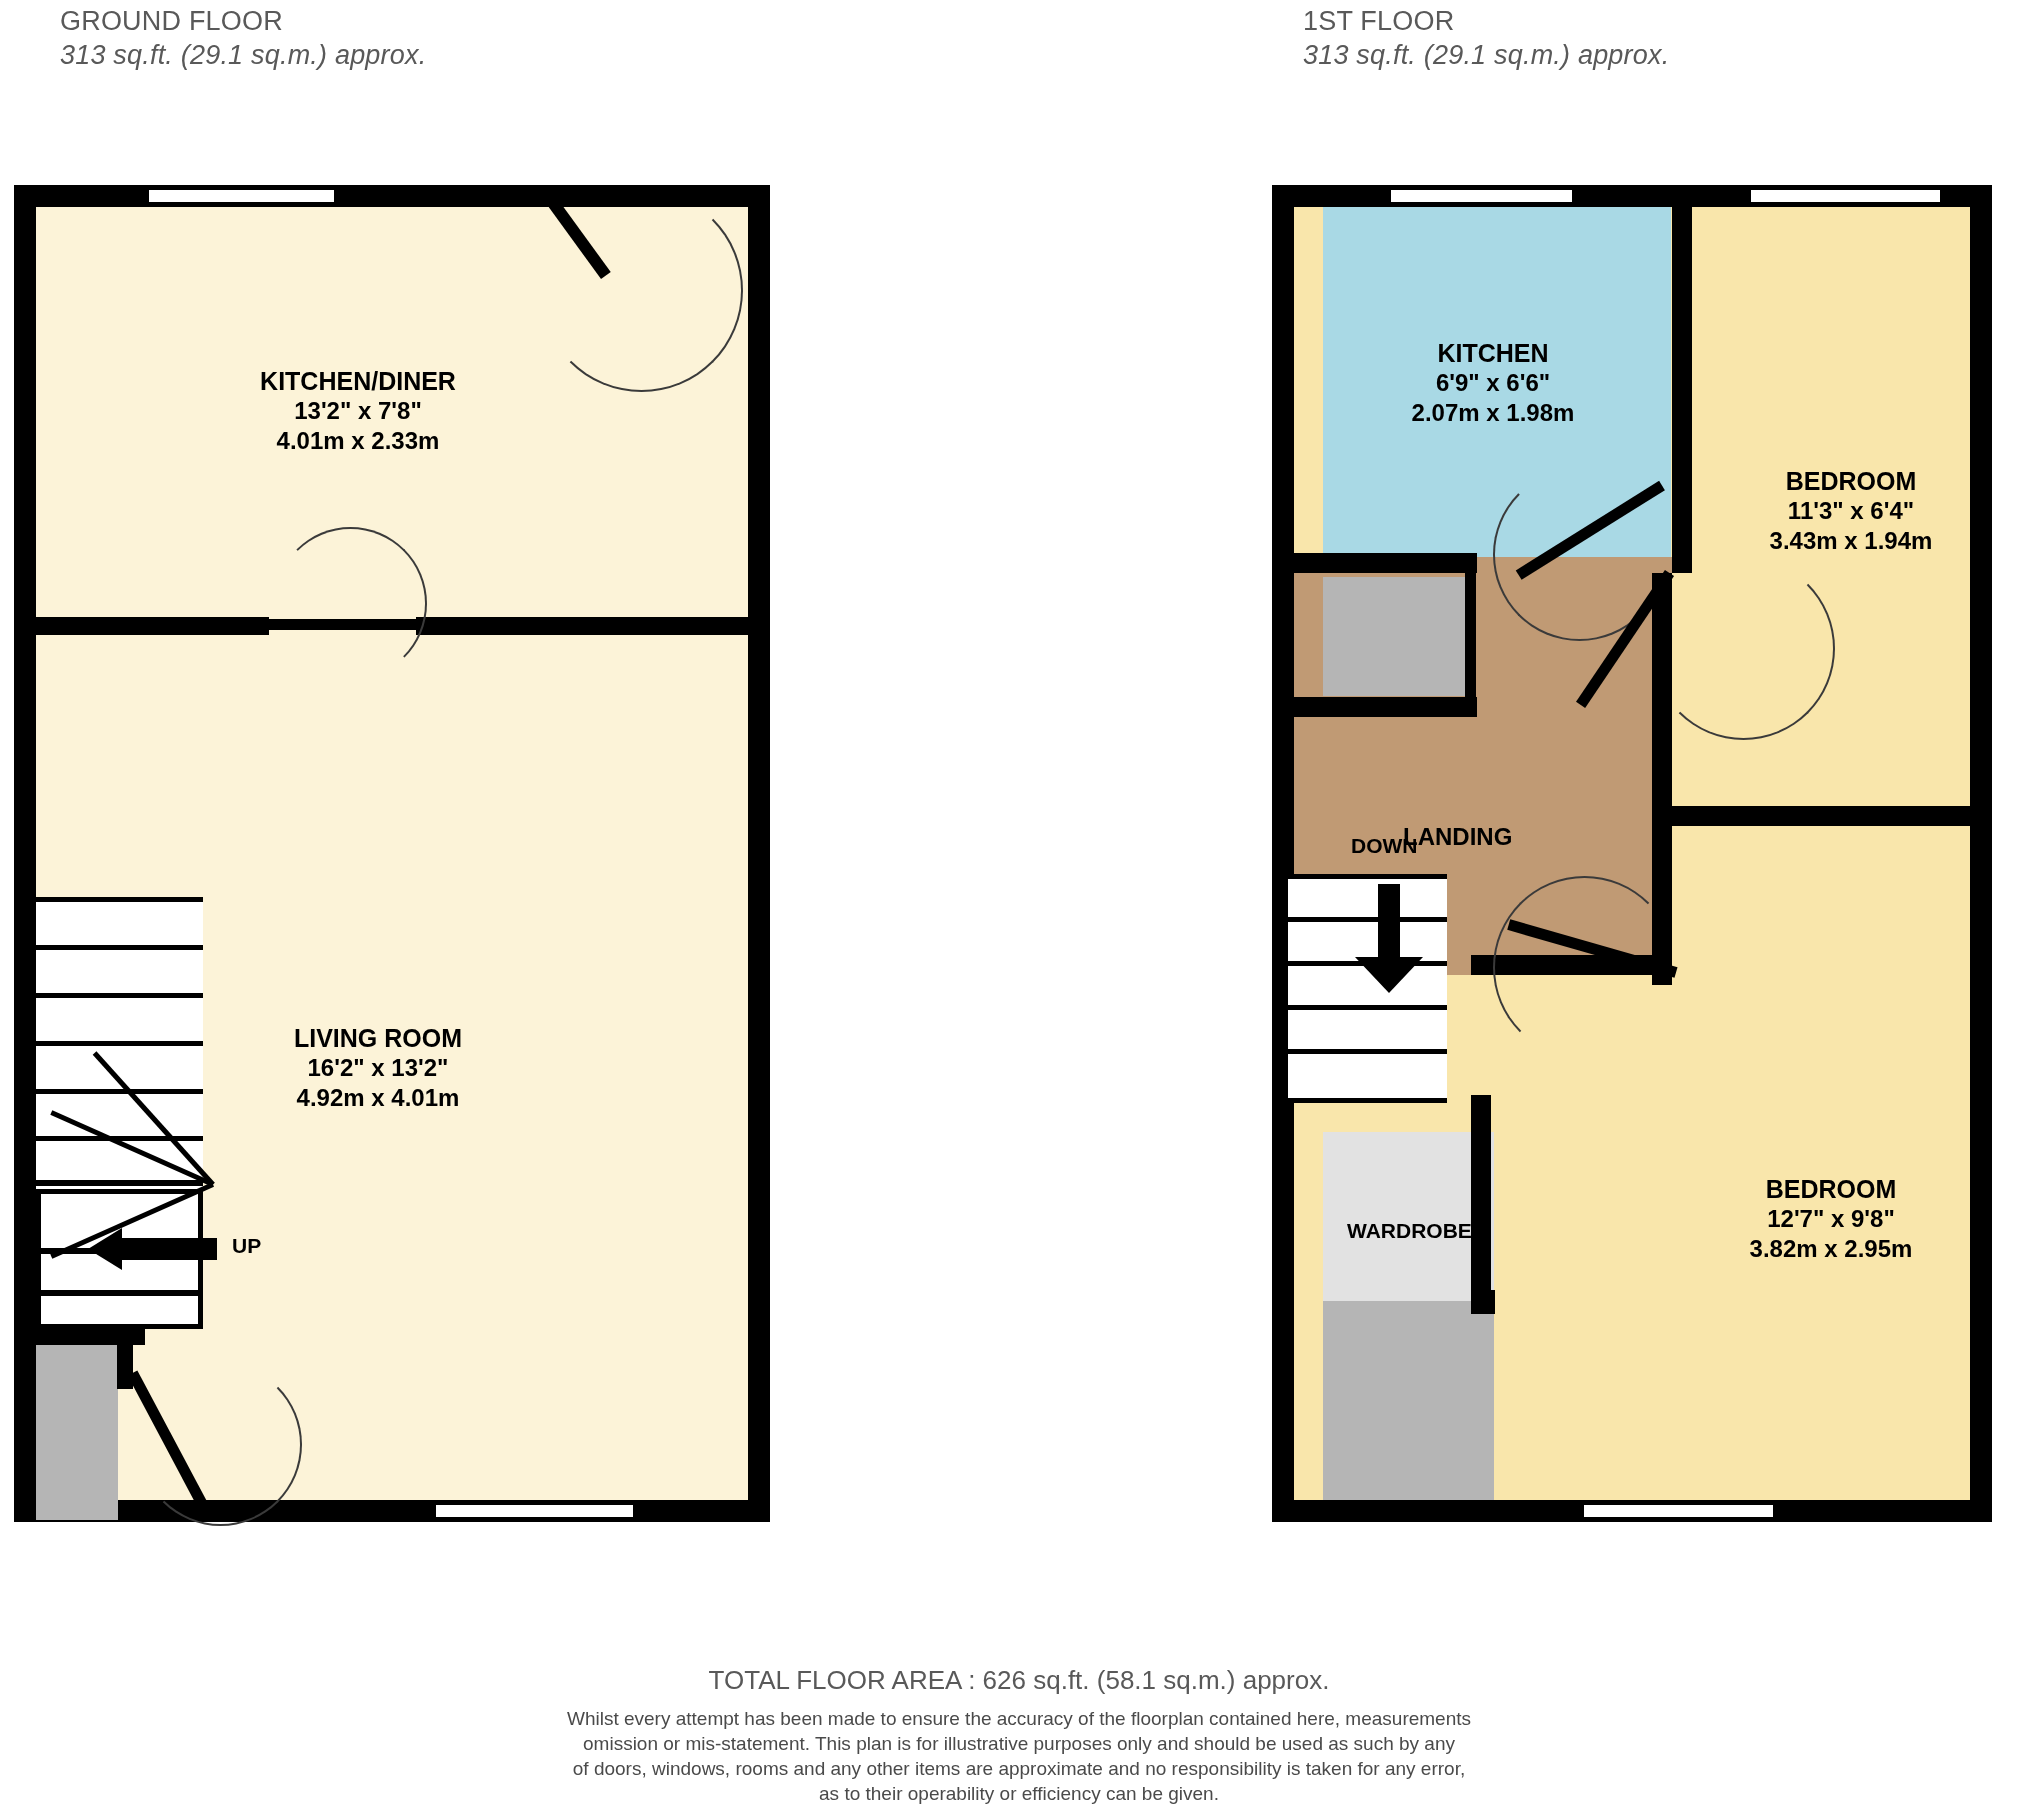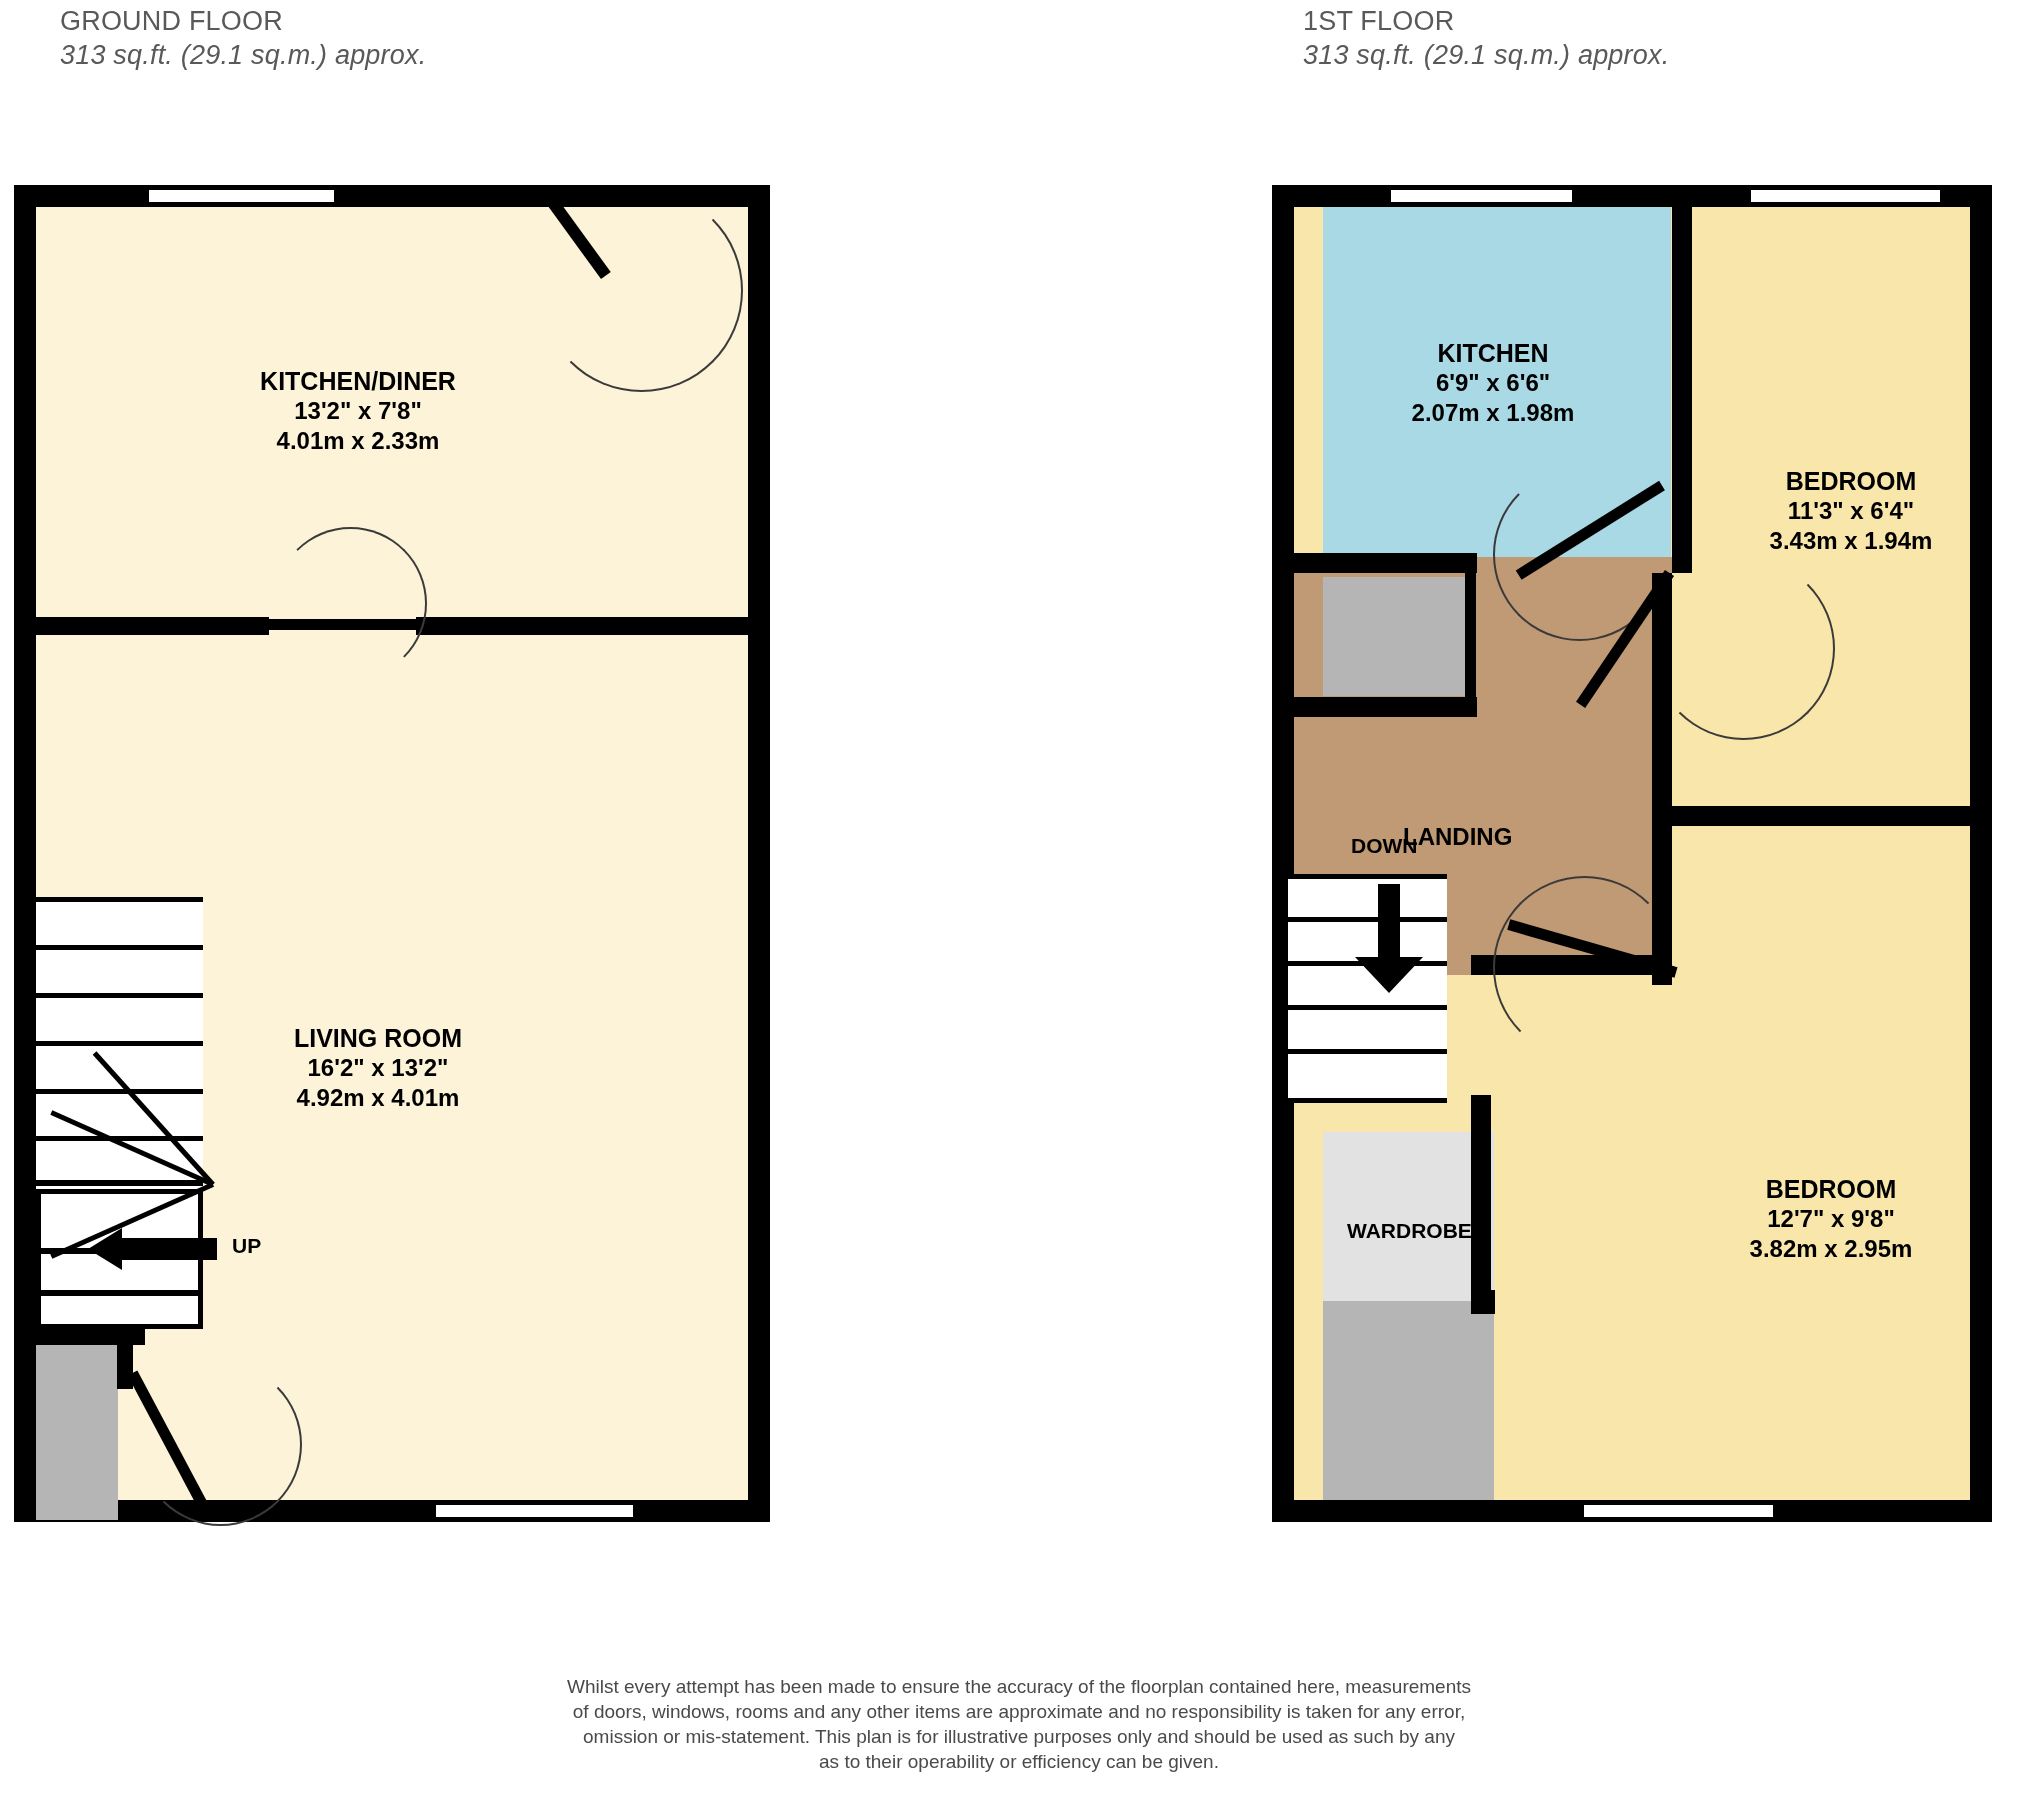--- a/index.html
+++ b/index.html
@@ -277,23 +277,24 @@
       <span class="l-met">3.82m  x 2.95m</span>
     </div>
 
     <div class="small-label" style="left:1403px; top:823px; font-size:24px;">LANDING</div>
 
     <div class="small-label" style="left:1347px; top:1219px;">WARDROBE</div>
 
   </div>
 
   <div class="footer">
+    <div class="total-area">TOTAL FLOOR AREA : 626 sq.ft. (58.1 sq.m.) approx.</div>
     <div class="disclaimer">
       <span class="disclaimer-line">Whilst every attempt has been made to ensure the accuracy of the floorplan contained here, measurements</span>
+      <span class="disclaimer-line">omission or mis-statement. This plan is for illustrative purposes only and should be used as such by any</span>
       <span class="disclaimer-line">of doors, windows, rooms and any other items are approximate and no responsibility is taken for any error,</span>
-      <span class="disclaimer-line">omission or mis-statement. This plan is for illustrative purposes only and should be used as such by any</span>
       <span class="disclaimer-line">as to their operability or efficiency can be given.</span>
 
     </div>
   </div>
 
 </div>
 
 
 </body></html>

